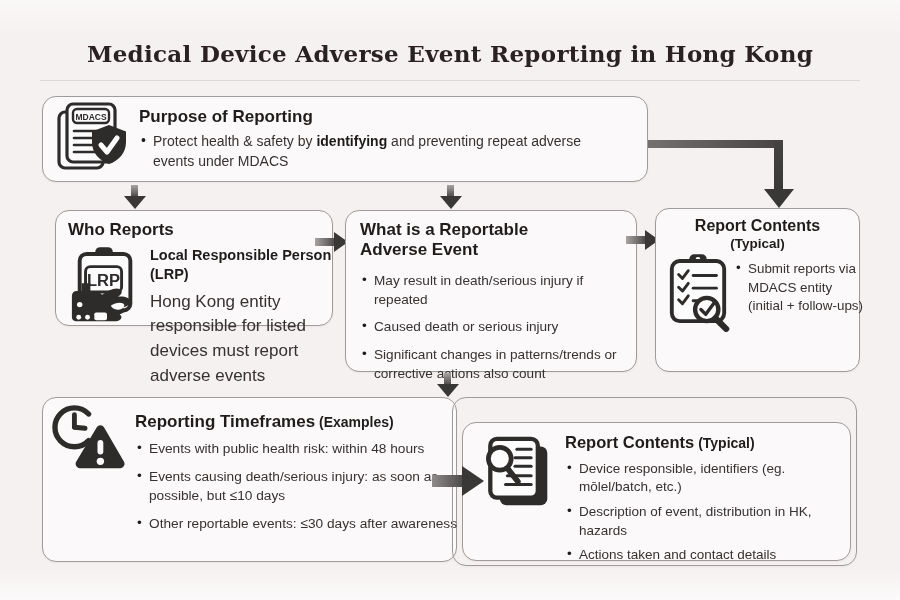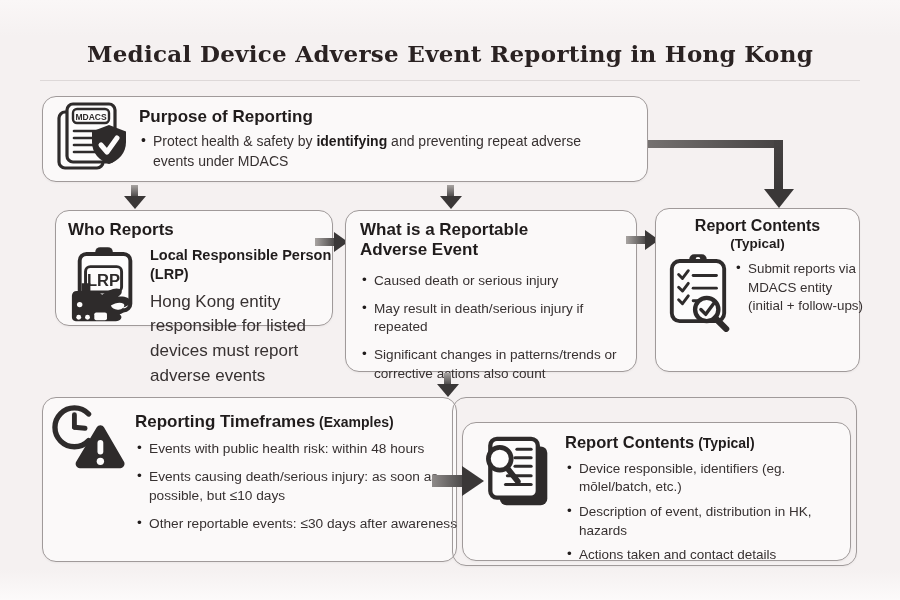--- a/index.html
+++ b/index.html
@@ -156,22 +156,22 @@
       </div>
     </div>
   </div>
 
   <div class="seg ra-stem" style="left:315px;top:238px;width:20px;"></div>
   <div class="seg ra-head" style="left:334px;top:232px;"></div>
 
   <div class="panel" id="what-box">
     <h2>What is a Reportable Adverse Event</h2>
     <ul>
+      <li>May result in death/serious injury if repeated</li>
       <li>Caused death or serious injury</li>
-      <li>May result in death/serious injury if repeated</li>
       <li>Significant changes in patterns/trends or corrective actions also count</li>
     </ul>
   </div>
 
   <div class="seg ra-stem" style="left:626px;top:236px;width:20px;"></div>
   <div class="seg ra-head" style="left:645px;top:230px;"></div>
 
   <div class="panel" id="contents-top-box">
     <h2>Report Contents</h2>
     <span class="h2-sub">(Typical)</span>

